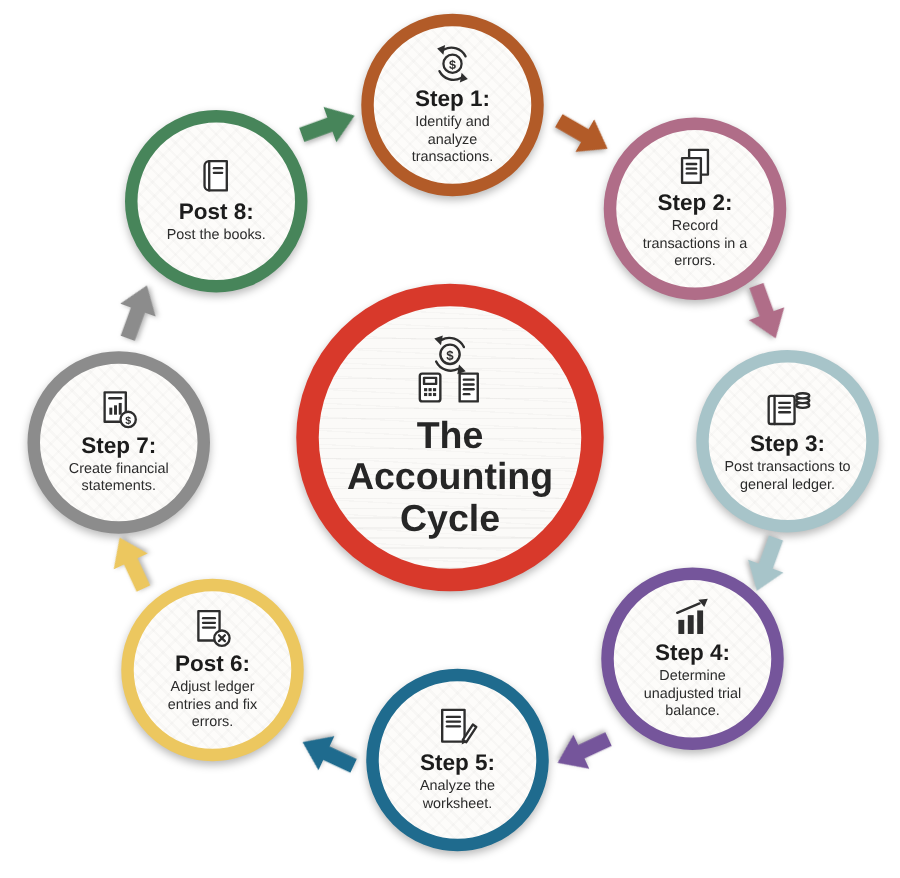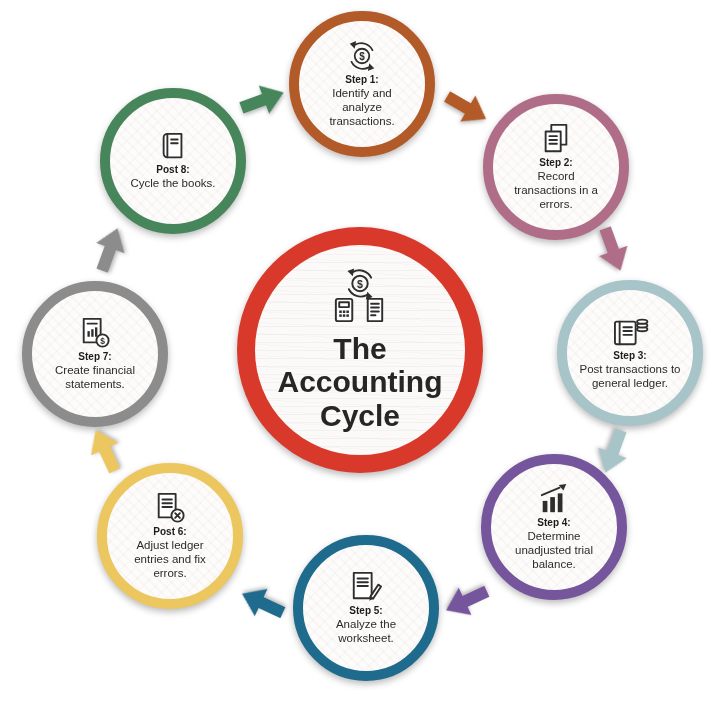--- a/index.html
+++ b/index.html
@@ -20,21 +20,21 @@
       #fdfcfa;
     display:flex; flex-direction:column; align-items:center; justify-content:center;
     text-align:center;
     box-shadow:0 3px 7px rgba(0,0,0,0.28);
     border-style:solid;
   }
   .step{
     width:146px; height:146px; border-width:10px; padding:8px 12px;
   }
   .step .icon{ margin-bottom:2px; }
-  .step-label{ font-weight:bold; font-size:10px; color:#1c1c1c; line-height:1.2; }
+  .step-label{ font-weight:bold; font-size:18px; color:#1c1c1c; line-height:1.2; }
   .step-text{ font-size:11.5px; color:#2b2b2b; line-height:1.22; max-width:110px;text-align:center; }
 
   .center-circle{
     width:246px; height:246px; border-width:18px;
     background:
       repeating-linear-gradient(0deg, rgba(0,0,0,0.035) 0 1px, transparent 1px 8px),
       repeating-linear-gradient(3deg, rgba(0,0,0,0.02) 0 1px, transparent 1px 11px),
       #fbfaf8;
   }
   .center-title{
@@ -200,21 +200,21 @@
   <div class="circle step" style="left: 100px; top: 88px; border-color: rgb(71, 133, 90);">
     <div class="icon">
       <svg width="38" height="30" viewBox="0 0 38 32" fill="none" stroke="#2e2e2e" stroke-width="2" stroke-linecap="round" stroke-linejoin="round">
         <path d="M13 2 h15 v25 h-15 a4 4 0 0 1 -4 -4 v-17 a4 4 0 0 1 4 -4 z" fill="#fff"></path>
         <path d="M13 2 v25"></path>
         <line x1="17" y1="8" x2="24" y2="8"></line>
         <line x1="17" y1="12" x2="24" y2="12"></line>
       </svg>
     </div>
     <div class="step-label">Post 8:</div>
-    <div class="step-text">Cycle the books.</div>
+    <div class="step-text">Post the books.</div>
   </div>
 
   <div class="arrow" style="left:444px; top:91px;  transform:rotate(30deg);">
     <svg width="46" height="34" viewBox="0 0 46 34">
         <polygon points="0,11 24,11 24,2 45,17 24,32 24,23 0,23" style="fill: rgb(178, 91, 40);"></polygon>
       </svg>
   </div>
   <div class="arrow" style="left:590px; top:233px; transform:rotate(70deg);">
     <svg width="46" height="34" viewBox="0 0 46 34">
         <polygon points="0,11 24,11 24,2 45,17 24,32 24,23 0,23" style="fill: rgb(176, 109, 136);"></polygon>

